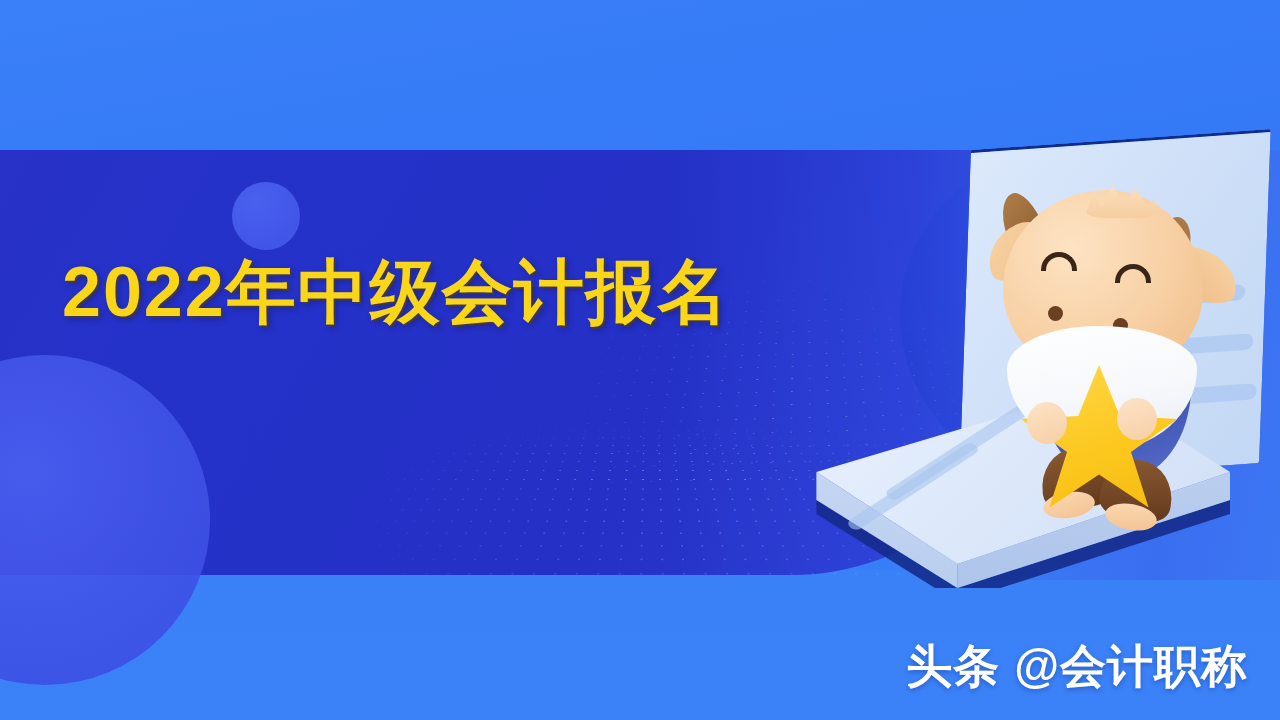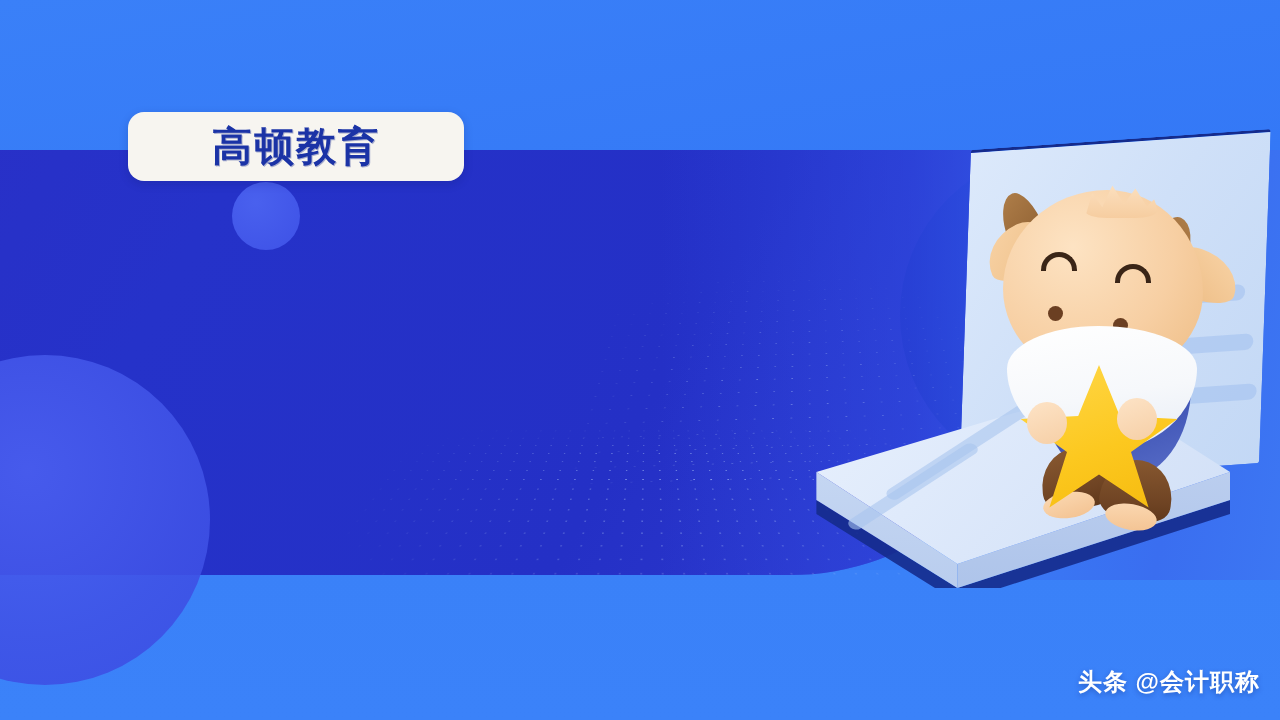--- a/index.html
+++ b/index.html
@@ -291,22 +291,22 @@
   .boot-l { left: 96px; top: 318px; transform: rotate(-8deg); }
   .boot-r { left: 156px; top: 330px; transform: rotate(10deg); }
   .sole { width: 52px; height: 26px; border-radius: 50%;
           background: linear-gradient(170deg, #fbd9b3, #f3c291); }
   .sole-l { left: 98px; top: 362px; transform: rotate(-8deg); }
   .sole-r { left: 160px; top: 374px; transform: rotate(10deg); }
 
   
   .watermark {
     position: absolute;
-    right: 20px; bottom: 22px;
-    font-size: 24px;
+    right: 32px; bottom: 22px;
+    font-size: 46px;
     font-weight: 700;
     color: #ffffff;
     letter-spacing: 1px;
     text-shadow: 0 2px 5px rgba(10,30,110,.35);
     white-space: nowrap;
   }
 </style>
 </head>
 <body>
 
@@ -320,25 +320,23 @@
   <div class="navy-panel">
     <div class="deco-circle navy-big" style="left:1200px; top:0;"></div>
   </div>
 
   <div class="deco-circle small"></div>
   <div class="deco-circle large"></div>
 
   <div class="dot-grid"></div>
   <div class="dot-grid-2"></div>
 
-  <div class="brand-badge">
-    <span class="brand-text">高顿教育</span>
-  </div>
 
   <div class="headline">
+    <div class="line">2022年中级会计报名</div>
   </div>
 
   <div class="illus">
 
     <div class="page-sheet">
       <div class="page-line pl1"></div>
       <div class="page-line pl2"></div>
       <div class="page-line pl3"></div>
     </div>
 

